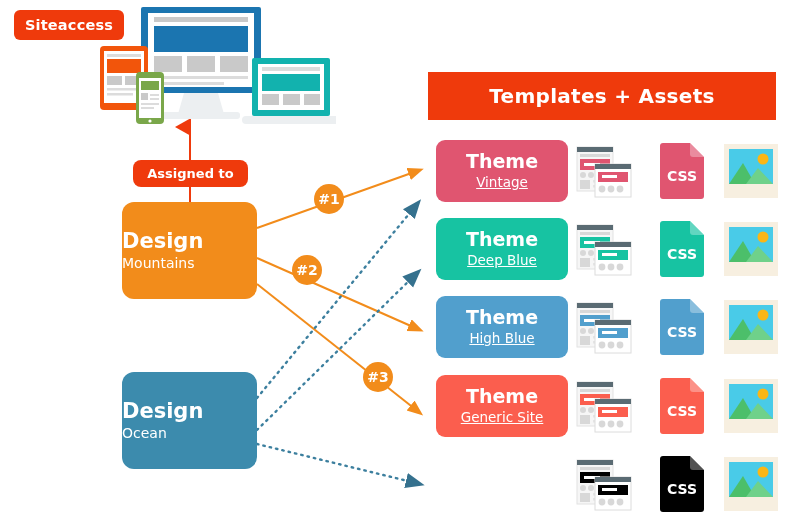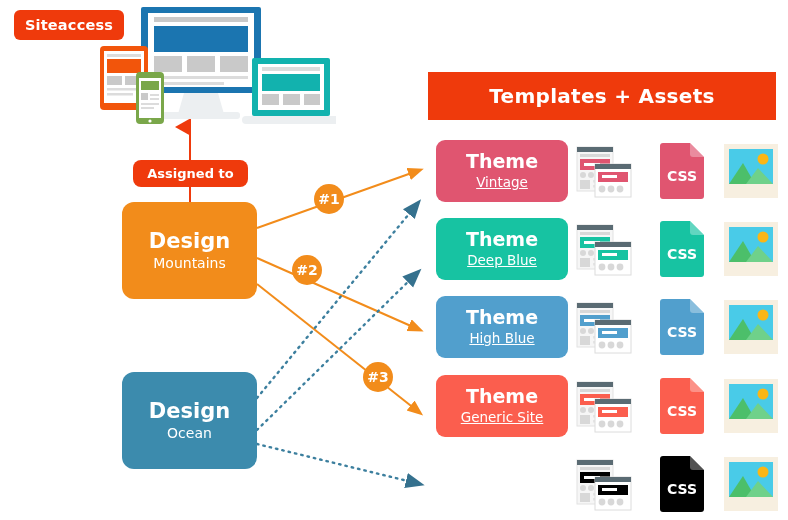--- a/index.html
+++ b/index.html
@@ -27,21 +27,21 @@
     left:133px;top:160px;width:115px;height:27px;
     background:#ef3a0c;border-radius:8px;
     display:flex;align-items:center;justify-content:center;
     color:#ffffff;font-size:13px;font-weight:bold;
     z-index:20;
   }
 
   
   .design-node{
     width:135px;height:97px;border-radius:12px;
-    display:flex;flex-direction:column;align-items:center;justify-content:center;
+    display:flex;flex-direction:column;align-items:flex-start;justify-content:center;
     color:#ffffff;z-index:15;
   }
   #design-mountains{left:122px;top:202px;background:#f28c1b;}
   #design-ocean{left:122px;top:372px;background:#3c8bad;}
   .design-title{font-size:21px;font-weight:bold;line-height:1.05;}
   .design-sub{font-size:14px;font-weight:normal;margin-top:3px;}
 
   
   #templates-banner{
     left:428px;top:72px;width:348px;height:48px;

